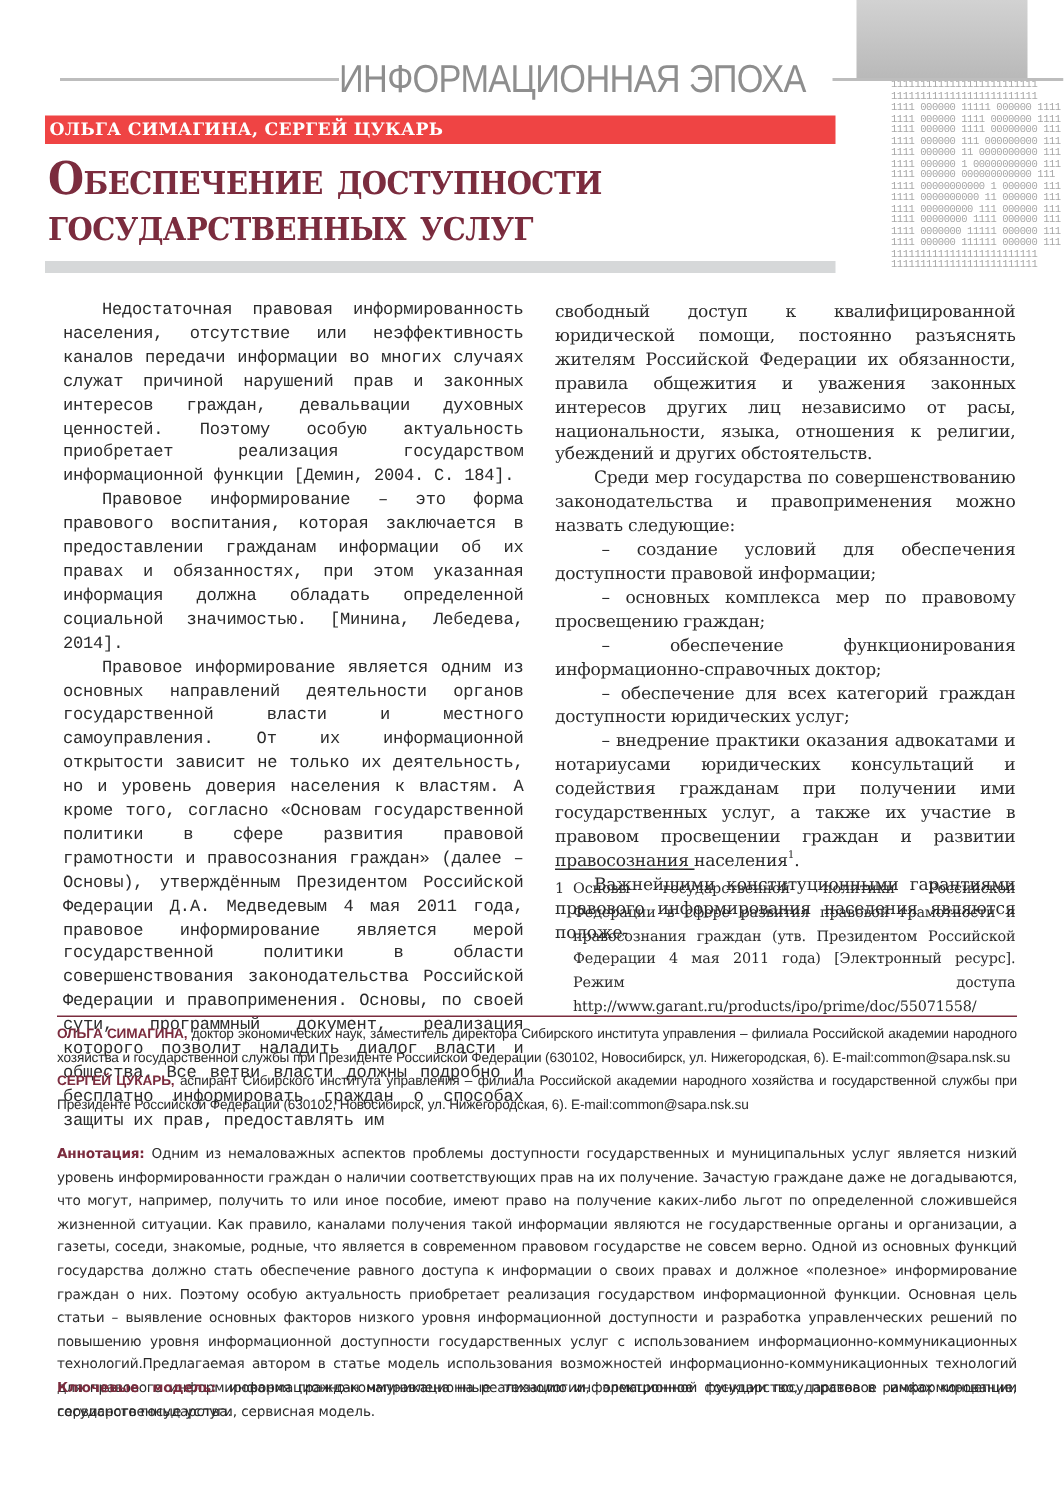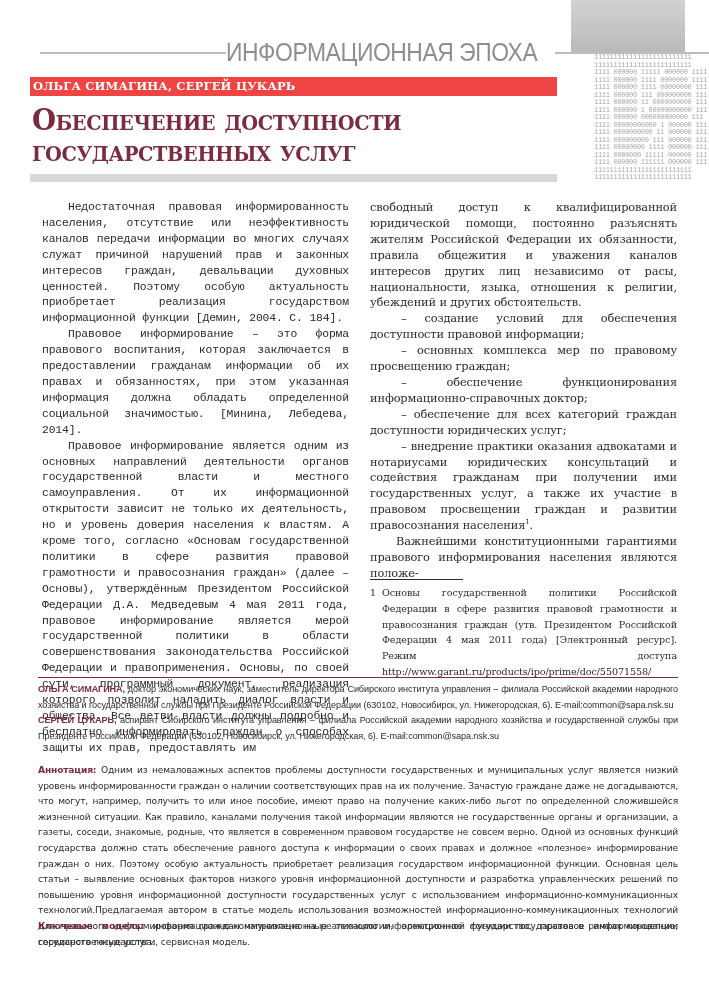--- a/index.html
+++ b/index.html
@@ -77,21 +77,22 @@
 </div>
 <div class="title-underbar"></div>
 
 <div class="col col-left">
   <p>Недостаточная правовая информированность населения, отсутствие или неэффективность каналов передачи информации во многих случаях служат причиной нарушений прав и законных интересов граждан, девальвации духовных ценностей. Поэтому особую актуальность приобретает реализация государством информационной функции [Демин, 2004. С. 184].</p>
   <p>Правовое информирование – это форма правового воспитания, которая заключается в предоставлении гражданам информации об их правах и обязанностях, при этом указанная информация должна обладать определенной социальной значимостью. [Минина, Лебедева, 2014].</p>
   <p>Правовое информирование является одним из основных направлений деятельности органов государственной власти и местного самоуправления. От их информационной открытости зависит не только их деятельность, но и уровень доверия населения к властям. А кроме того, согласно «Основам государственной политики в сфере развития правовой грамотности и правосознания граждан» (далее – Основы), утверждённым Президентом Российской Федерации Д.А. Медведевым 4 мая 2011 года, правовое информирование является мерой государственной политики в области совершенствования законодательства Российской Федерации и правоприменения. Основы, по своей сути, программный документ, реализация которого позволит наладить диалог власти и общества. Все ветви власти должны подробно и бесплатно информировать граждан о способах защиты их прав, предоставлять им</p>
 </div>
 
 <div class="col col-right">
-  <p class="cont">свободный доступ к квалифицированной юридической помощи, постоянно разъяснять жителям Российской Федерации их обязанности, правила общежития и уважения каналов интересов других лиц независимо от расы, национальности, языка, отношения к религии, убеждений и других обстоятельств.</p>
+  <p class="cont">свободный доступ к квалифицированной юридической помощи, постоянно разъяснять жителям Российской Федерации их обязанности, правила общежития и уважения законных интересов других лиц независимо от расы, национальности, языка, отношения к религии, убеждений и других обстоятельств.</p>
+  <p>Среди мер государства по совершенствованию законодательства и правоприменения можно назвать следующие:</p>
   <p class="li">– создание условий для обеспечения доступности правовой информации;</p>
   <p class="li">– основных комплекса мер по правовому просвещению граждан;</p>
   <p class="li">– обеспечение функционирования информационно-справочных доктор;</p>
   <p class="li">– обеспечение для всех категорий граждан доступности юридических услуг;</p>
   <p class="li"><span>– внедрение практики оказания адвокатами и нотариусами юридических консультаций и содействия гражданам при получении ими государственных услуг, а также их участие в правовом просвещении граждан и развитии правосознания населения</span><sup>1</sup>.</p>
   <p>Важнейшими конституционными гарантиями правового информирования населения являются положе-</p>
 </div>
 
 <div class="fn-rule"></div>
 <div class="footnote">

